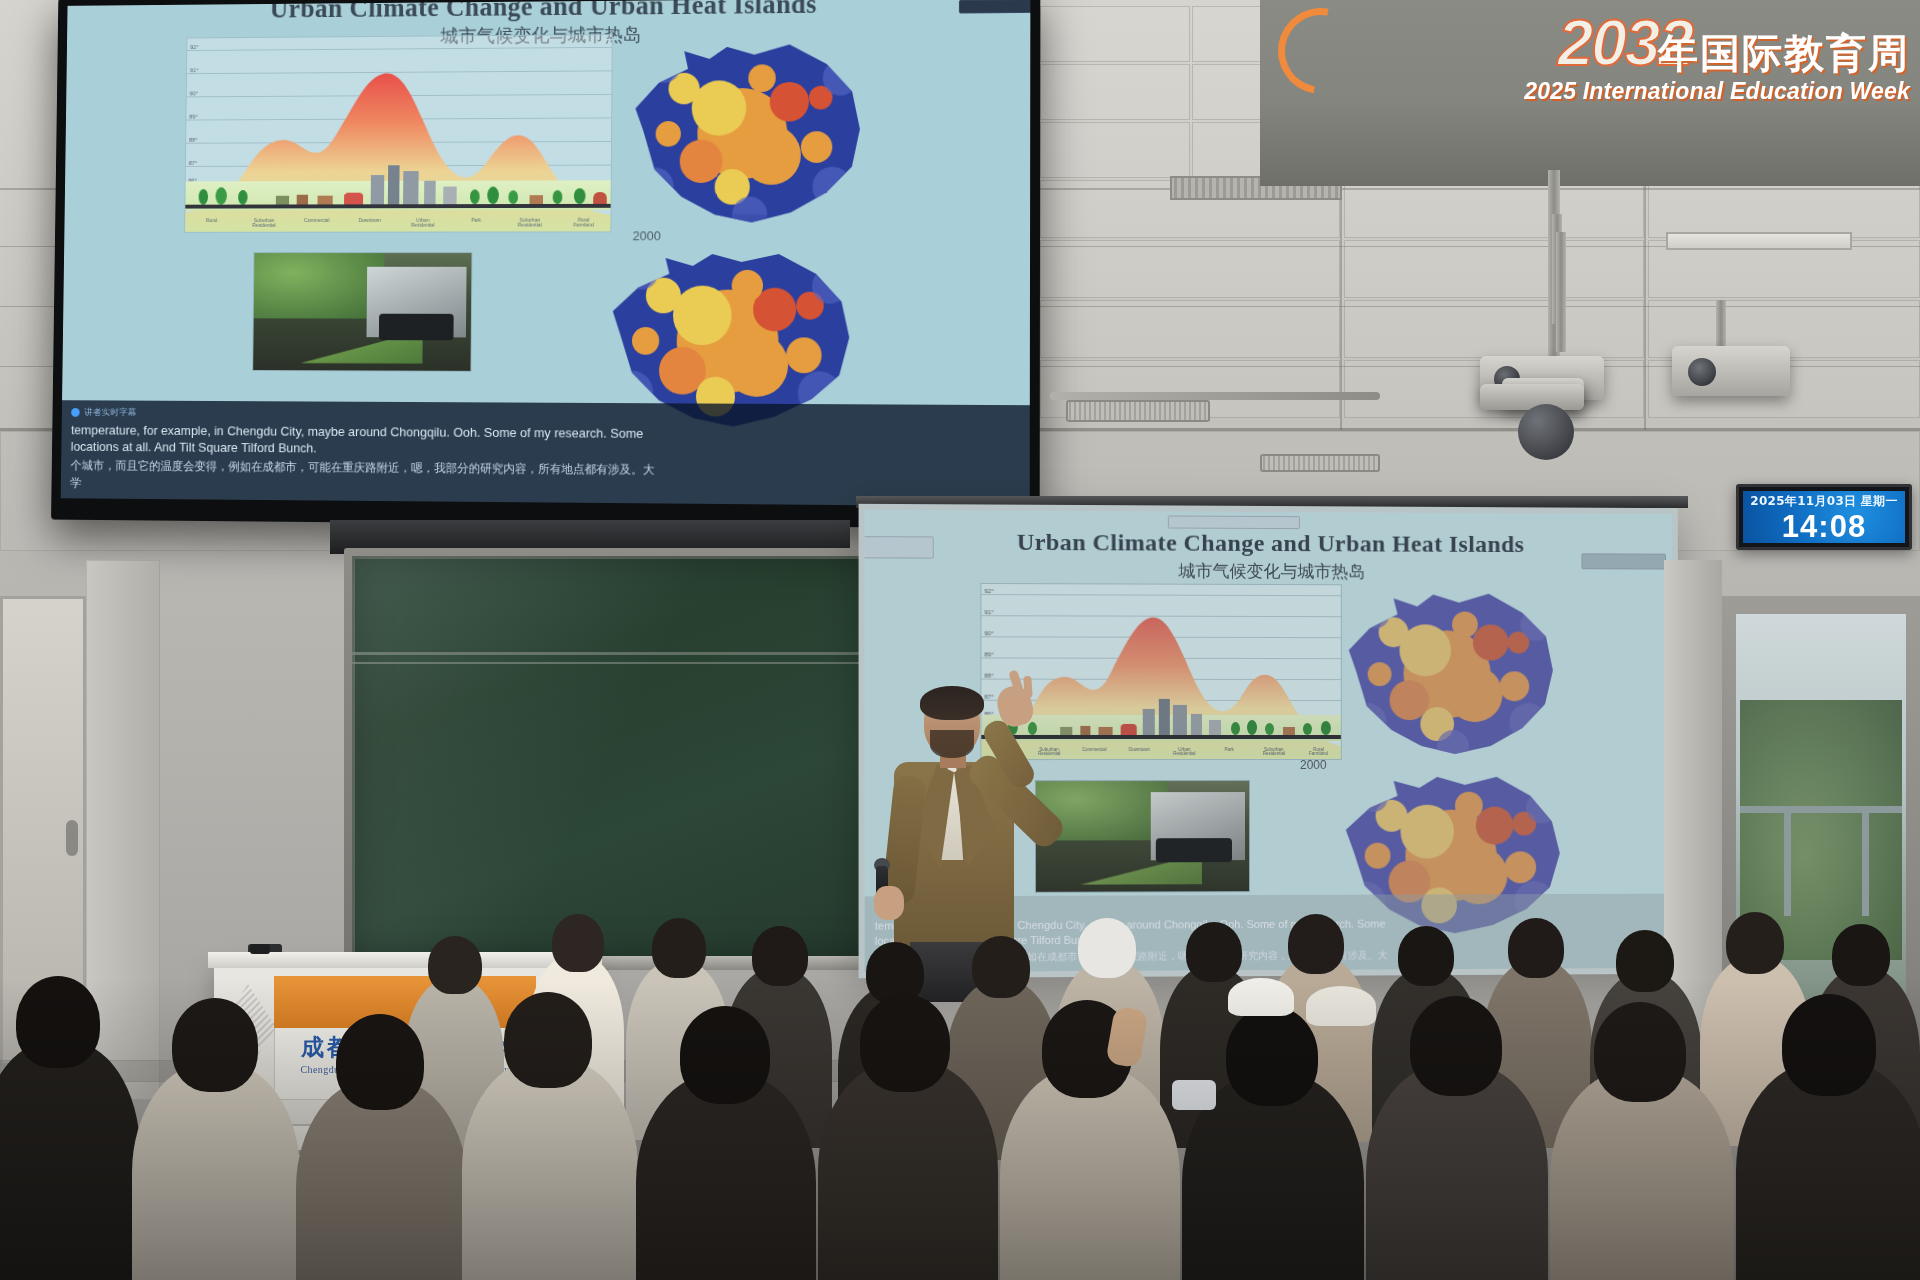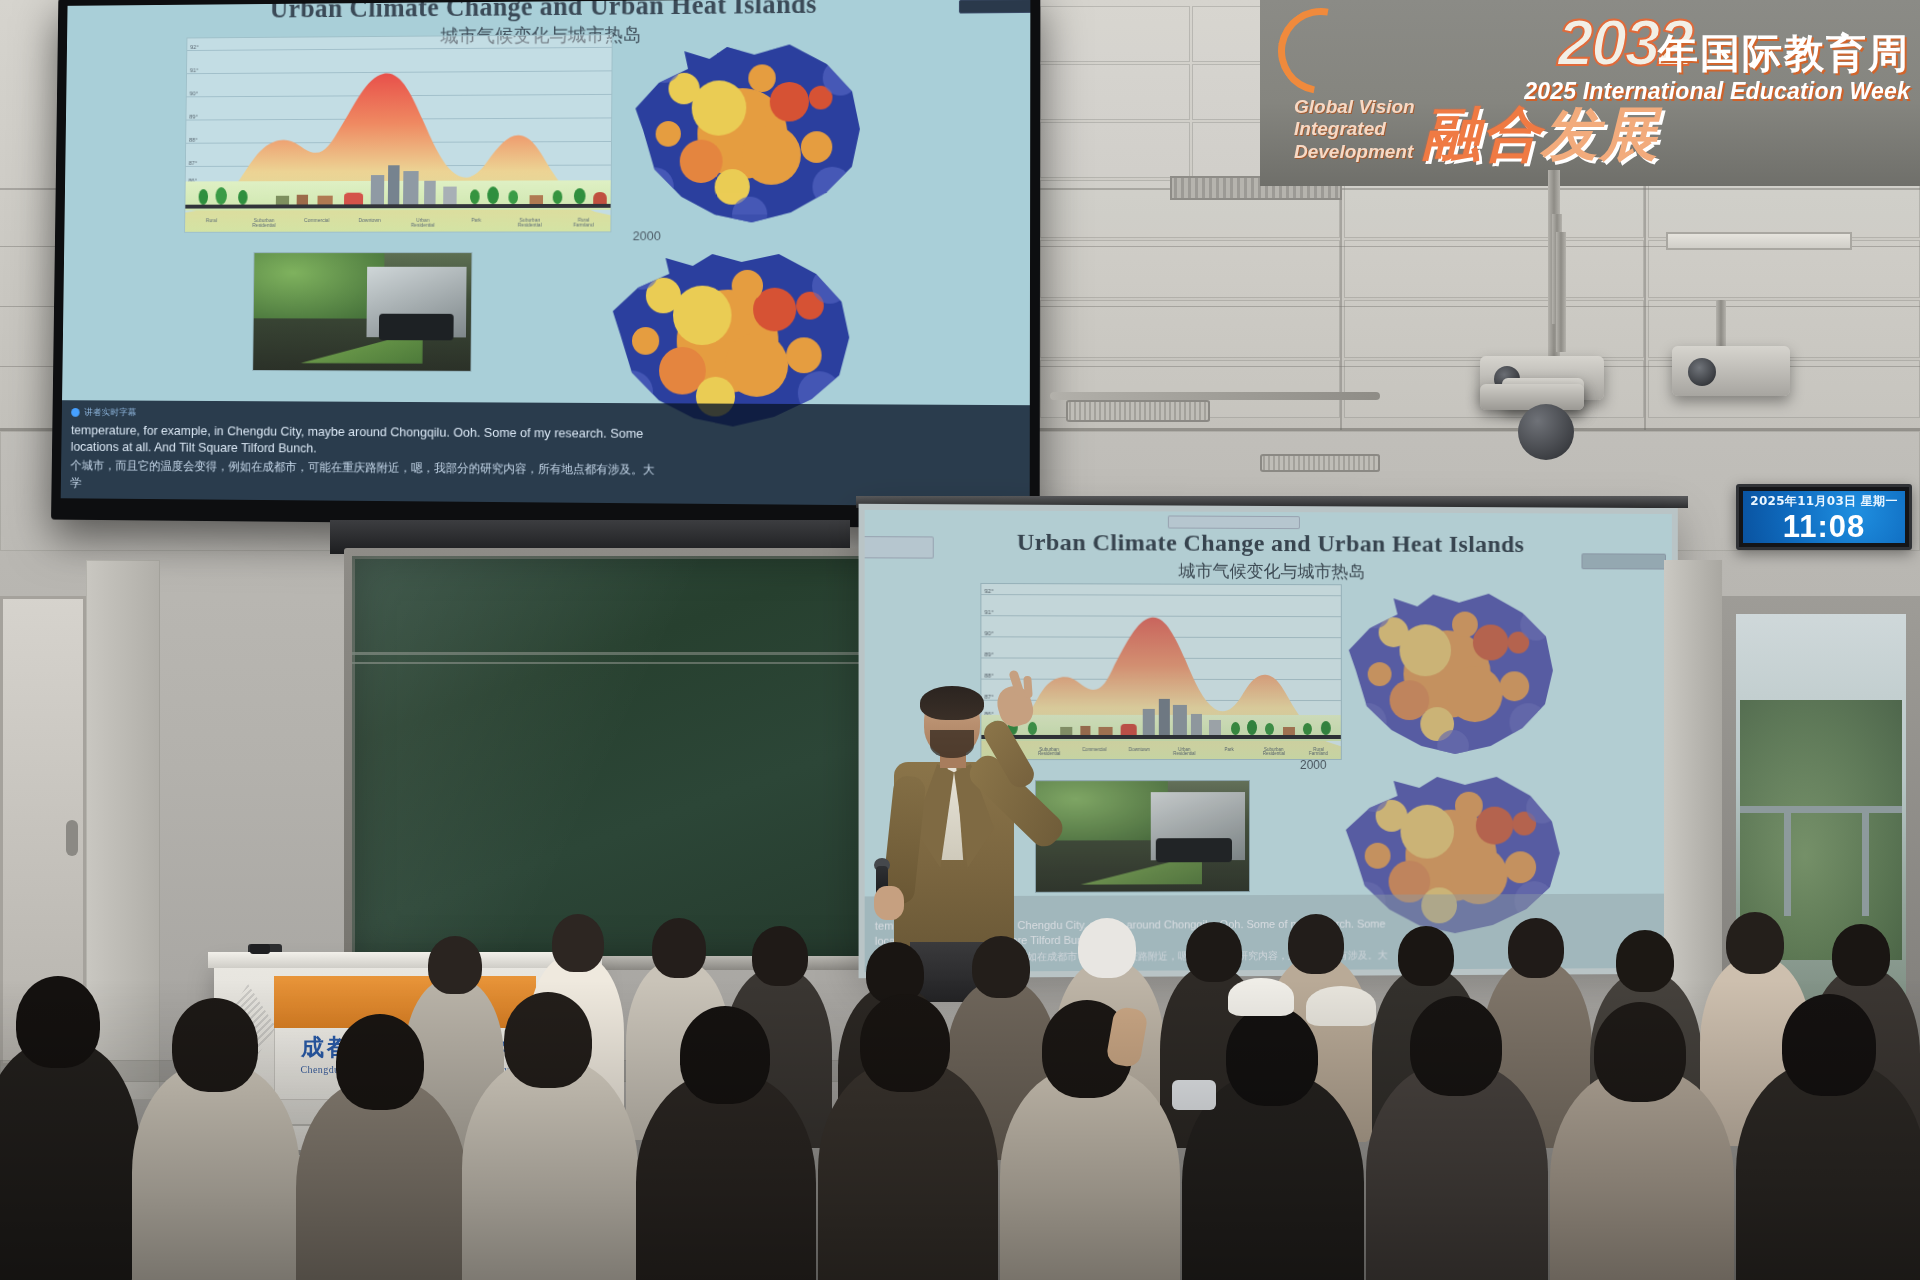--- a/index.html
+++ b/index.html
@@ -407,29 +407,20 @@
     <div class="vent" style="left:1368px;top:150px;width:142px;height:20px;"></div>
     <div class="ceil-light" style="left:1710px;top:96px;width:150px;height:36px;"></div>
     <div class="ceil-light" style="left:1666px;top:232px;width:186px;height:18px;"></div>
   </div>
 
   <div class="ceil-line" style="left:0;top:428px;width:1920px;height:3px;background:rgba(110,108,102,.55);"></div>
   <div class="wall-panel" style="left:0;top:431px;width:1920px;height:120px;"></div>
 
   <div class="banner">
     <div class="bn-ring"></div>
-    <div class="bn-row2">
-      <div class="bn-sub-en">
-        <div>Global Vision</div>
-        <div>Integrated</div>
-        <div>Development</div>
-      </div>
-      <span class="bn-zh-orange" style="margin-left:8px;font-size:58px;">融合</span>
-      <span class="bn-zh-white" style="font-size:58px;color:#f2ab7c;text-shadow:3px 3px 0 #fff;">发展</span>
-    </div>
     <div class="bn-year">2032</div>
     <div class="bn-zh-right">年国际教育周</div>
     <div class="bn-en-right">2025 International Education Week</div>
   </div>
 
   <div class="tv-shell">
     <div class="tv-screen">
       <div class="slide" style="background:#a9cfd8;">
 
         <div class="slide-head" style="position:absolute;left:0;right:0;top:-12px;">
@@ -800,21 +791,21 @@
   <div style="position:absolute;left:1688px;top:358px;width:28px;height:28px;border-radius:50%;
               background:radial-gradient(circle at 40% 35%,#70747a,#222428);"></div>
 
   <div class="speaker" style="left:1066px;top:400px;width:144px;height:22px;"></div>
   <div class="speaker" style="left:1260px;top:454px;width:120px;height:18px;"></div>
   <div class="pipe" style="left:1050px;top:392px;width:330px;height:8px;"></div>
 
   <div class="clock">
     <div class="clock-face">
       <div class="clock-date">2025年11月03日  星期一</div>
-      <div class="clock-time">11:08</div>
+      <div class="clock-time">14:08</div>
     </div>
   </div>
 
   <div class="door-frame" style="left:1718px;top:596px;width:202px;height:500px;"></div>
   <div class="door-glass" style="left:1736px;top:614px;width:170px;height:470px;"></div>
   <div class="outside-green" style="left:1740px;top:700px;width:162px;height:260px;opacity:.85;"></div>
   <div class="railing" style="left:1740px;top:806px;width:162px;height:7px;"></div>
   <div class="railing" style="left:1784px;top:806px;width:7px;height:110px;"></div>
   <div class="railing" style="left:1862px;top:806px;width:7px;height:110px;"></div>
   <div style="position:absolute;left:1664px;top:560px;width:58px;height:540px;

